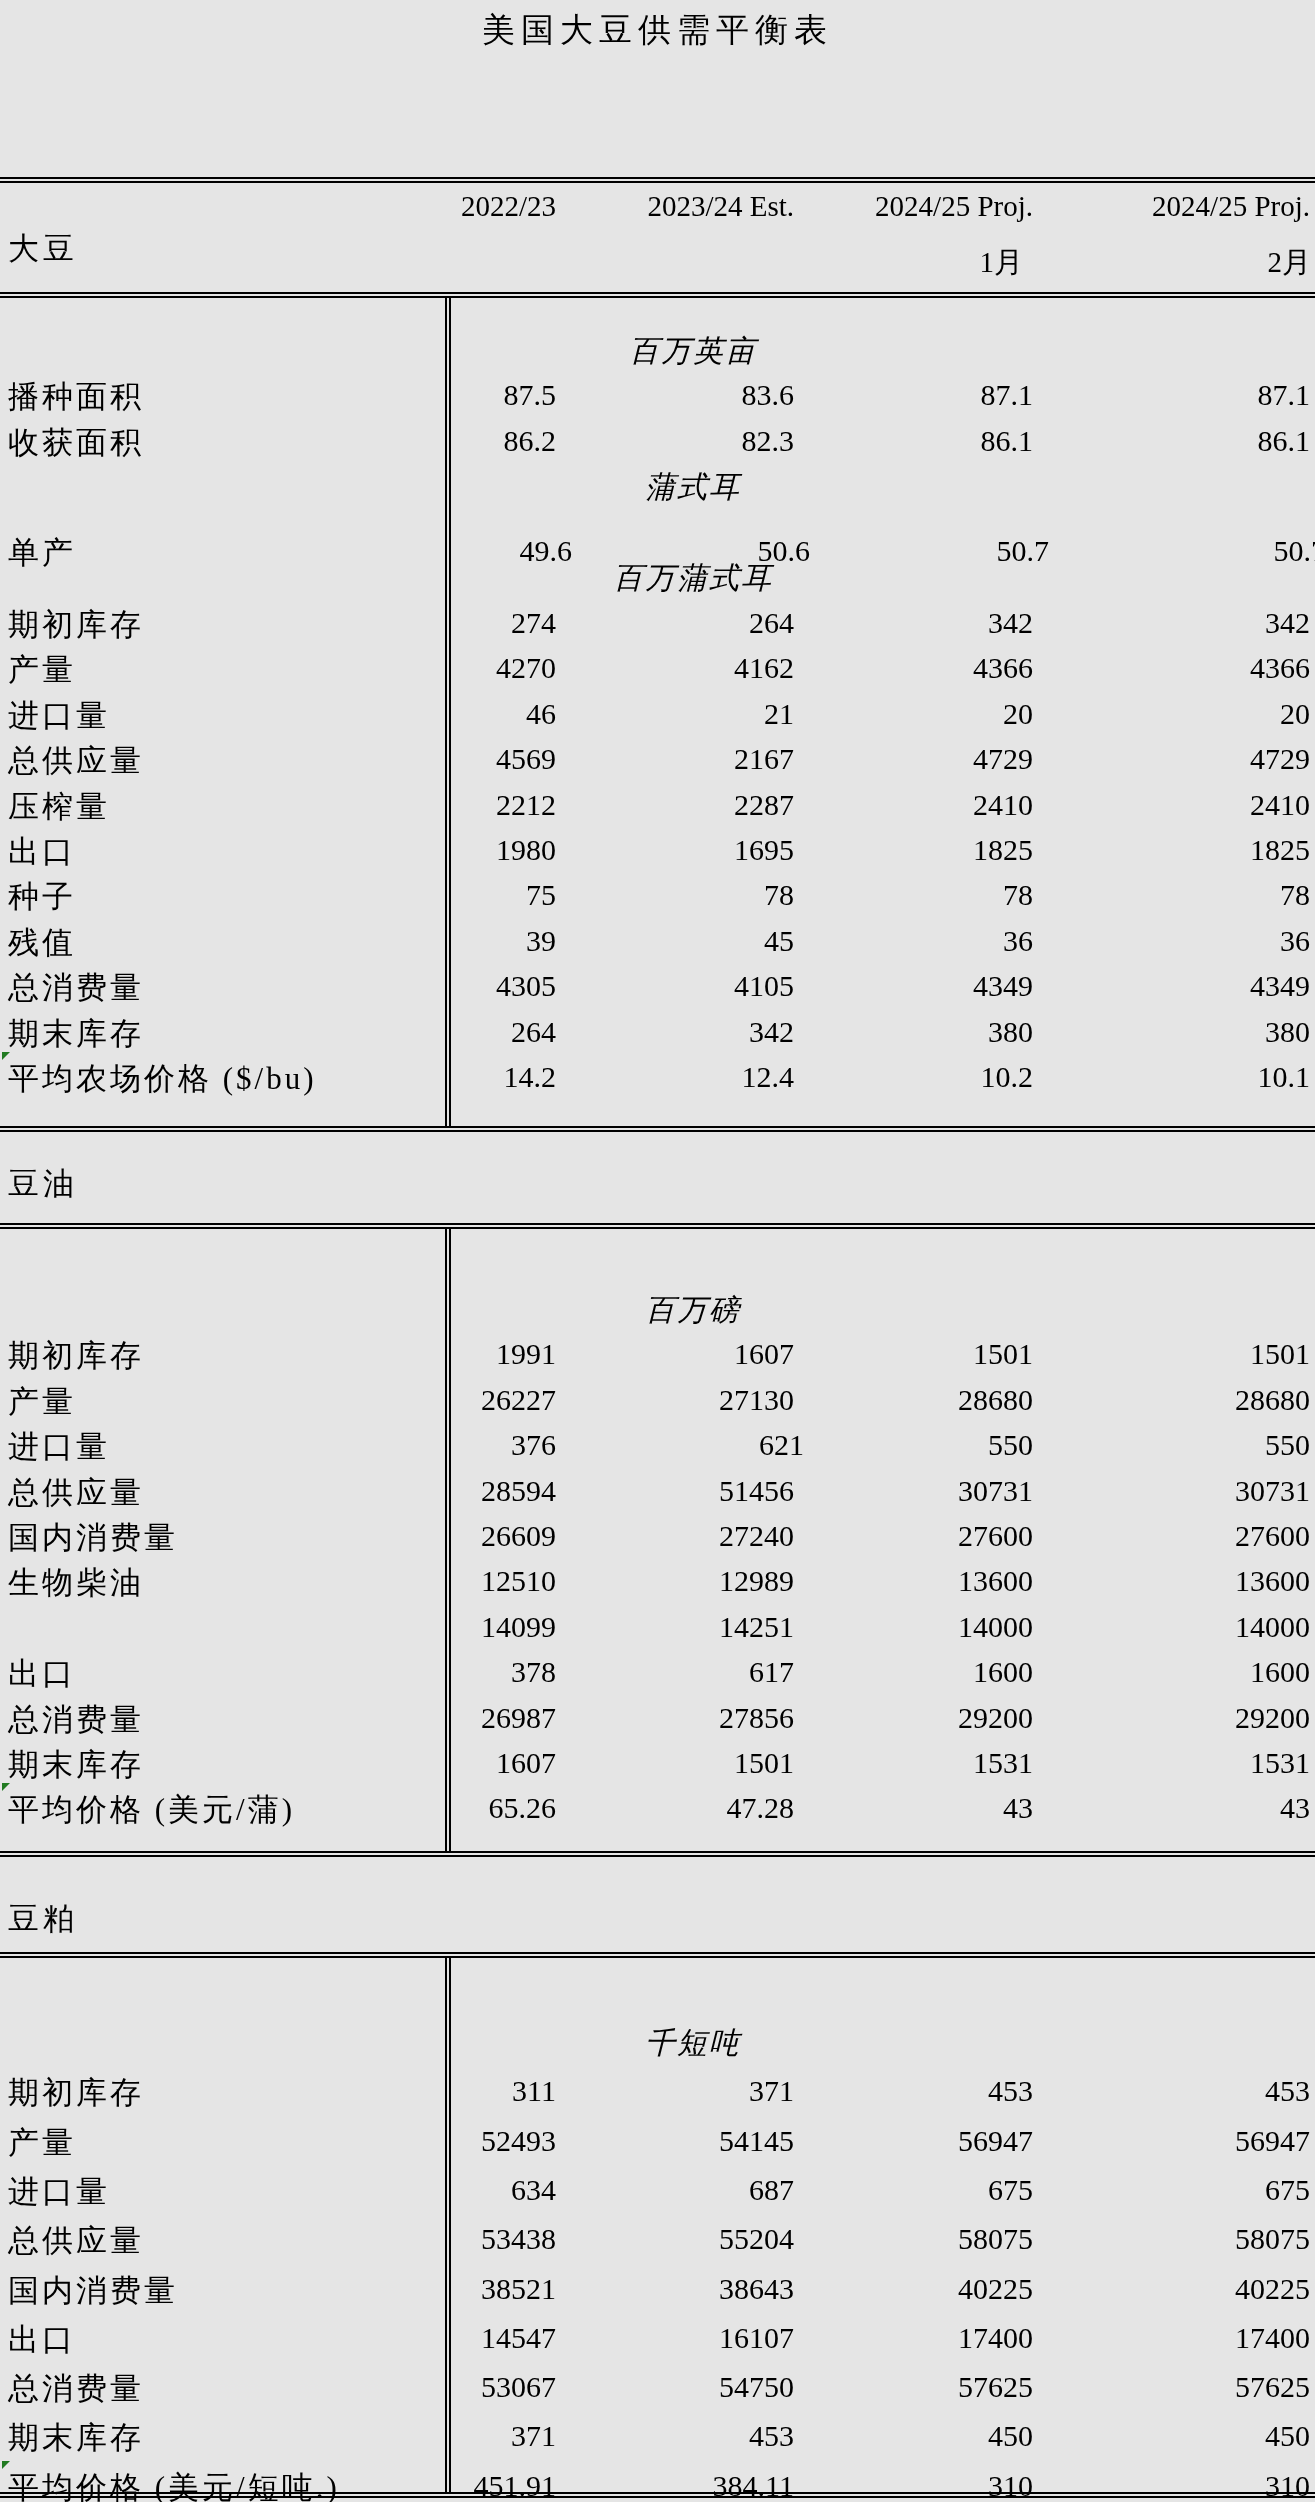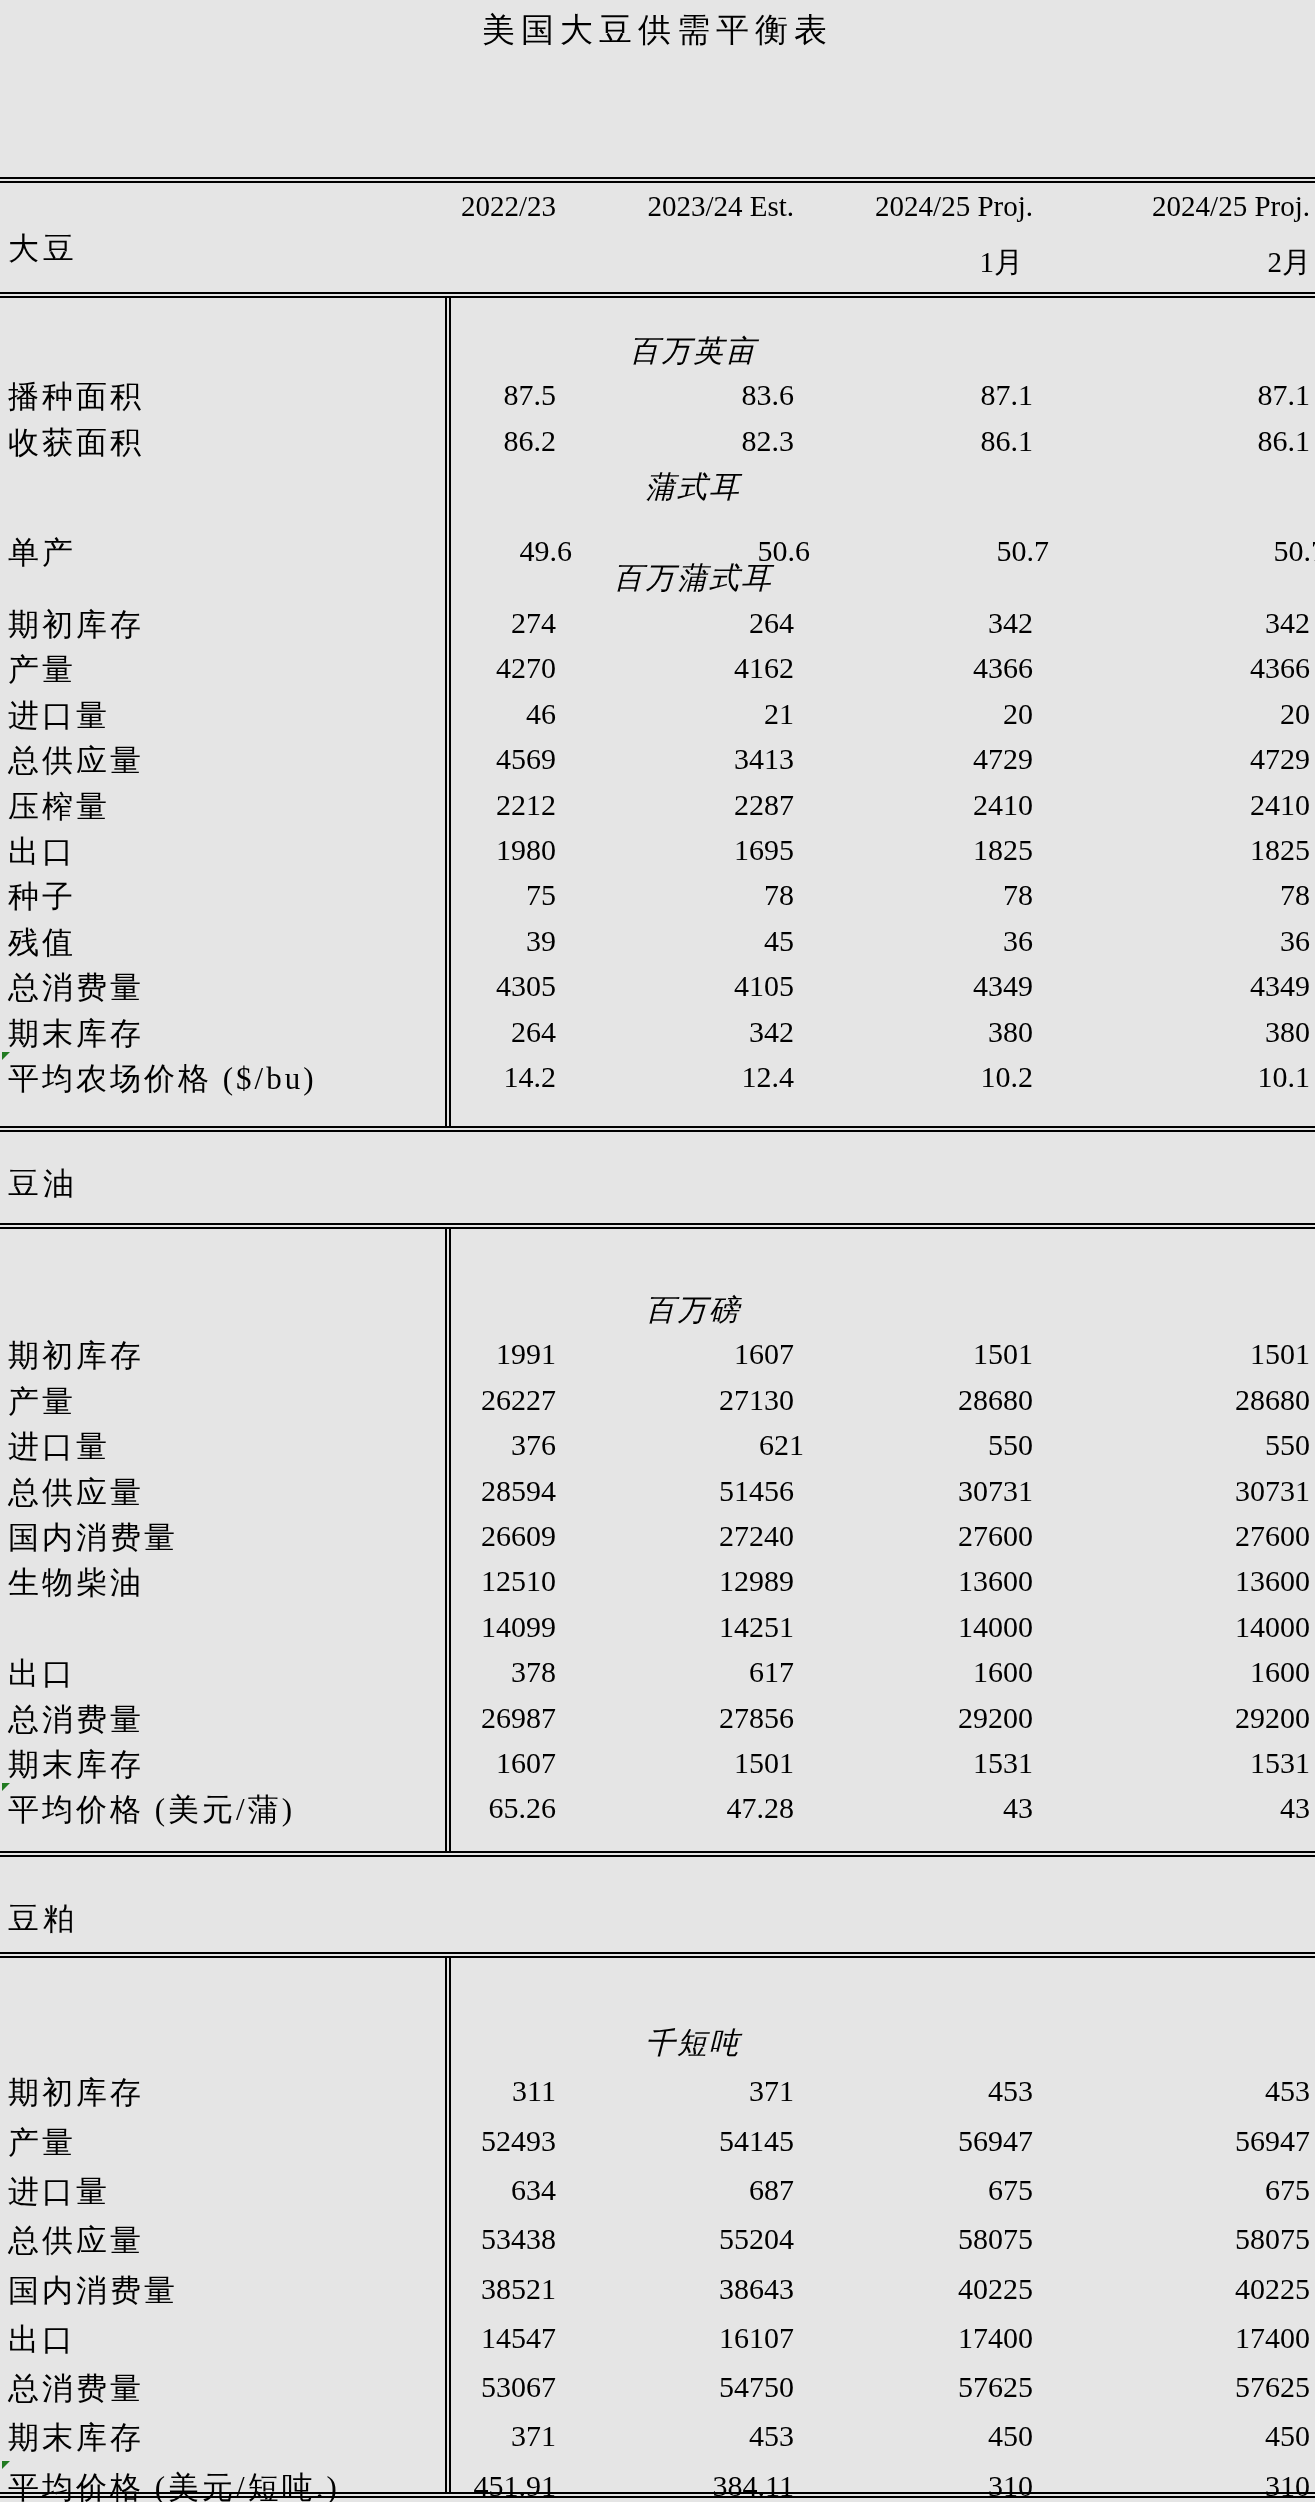--- a/index.html
+++ b/index.html
@@ -120,21 +120,21 @@
     <div class="row" style="top: 695px;">
       <span class="row-label">进口量</span>
       <span class="cell" style="right: 759px;">46</span>
       <span class="cell" style="right: 521px;">21</span>
       <span class="cell" style="right: 282px;">20</span>
       <span class="cell" style="right: 5px;">20</span>
     </div>
     <div class="row" style="top: 740px;">
       <span class="row-label">总供应量</span>
       <span class="cell" style="right: 759px;">4569</span>
-      <span class="cell" style="right: 521px;">3413</span>
+      <span class="cell" style="right: 521px;">2167</span>
       <span class="cell" style="right: 282px;">4729</span>
       <span class="cell" style="right: 5px;">4729</span>
     </div>
     <div class="row" style="top: 786px;">
       <span class="row-label">压榨量</span>
       <span class="cell" style="right: 759px;">2212</span>
       <span class="cell" style="right: 521px;">2287</span>
       <span class="cell" style="right: 282px;">2410</span>
       <span class="cell" style="right: 5px;">2410</span>
     </div>

